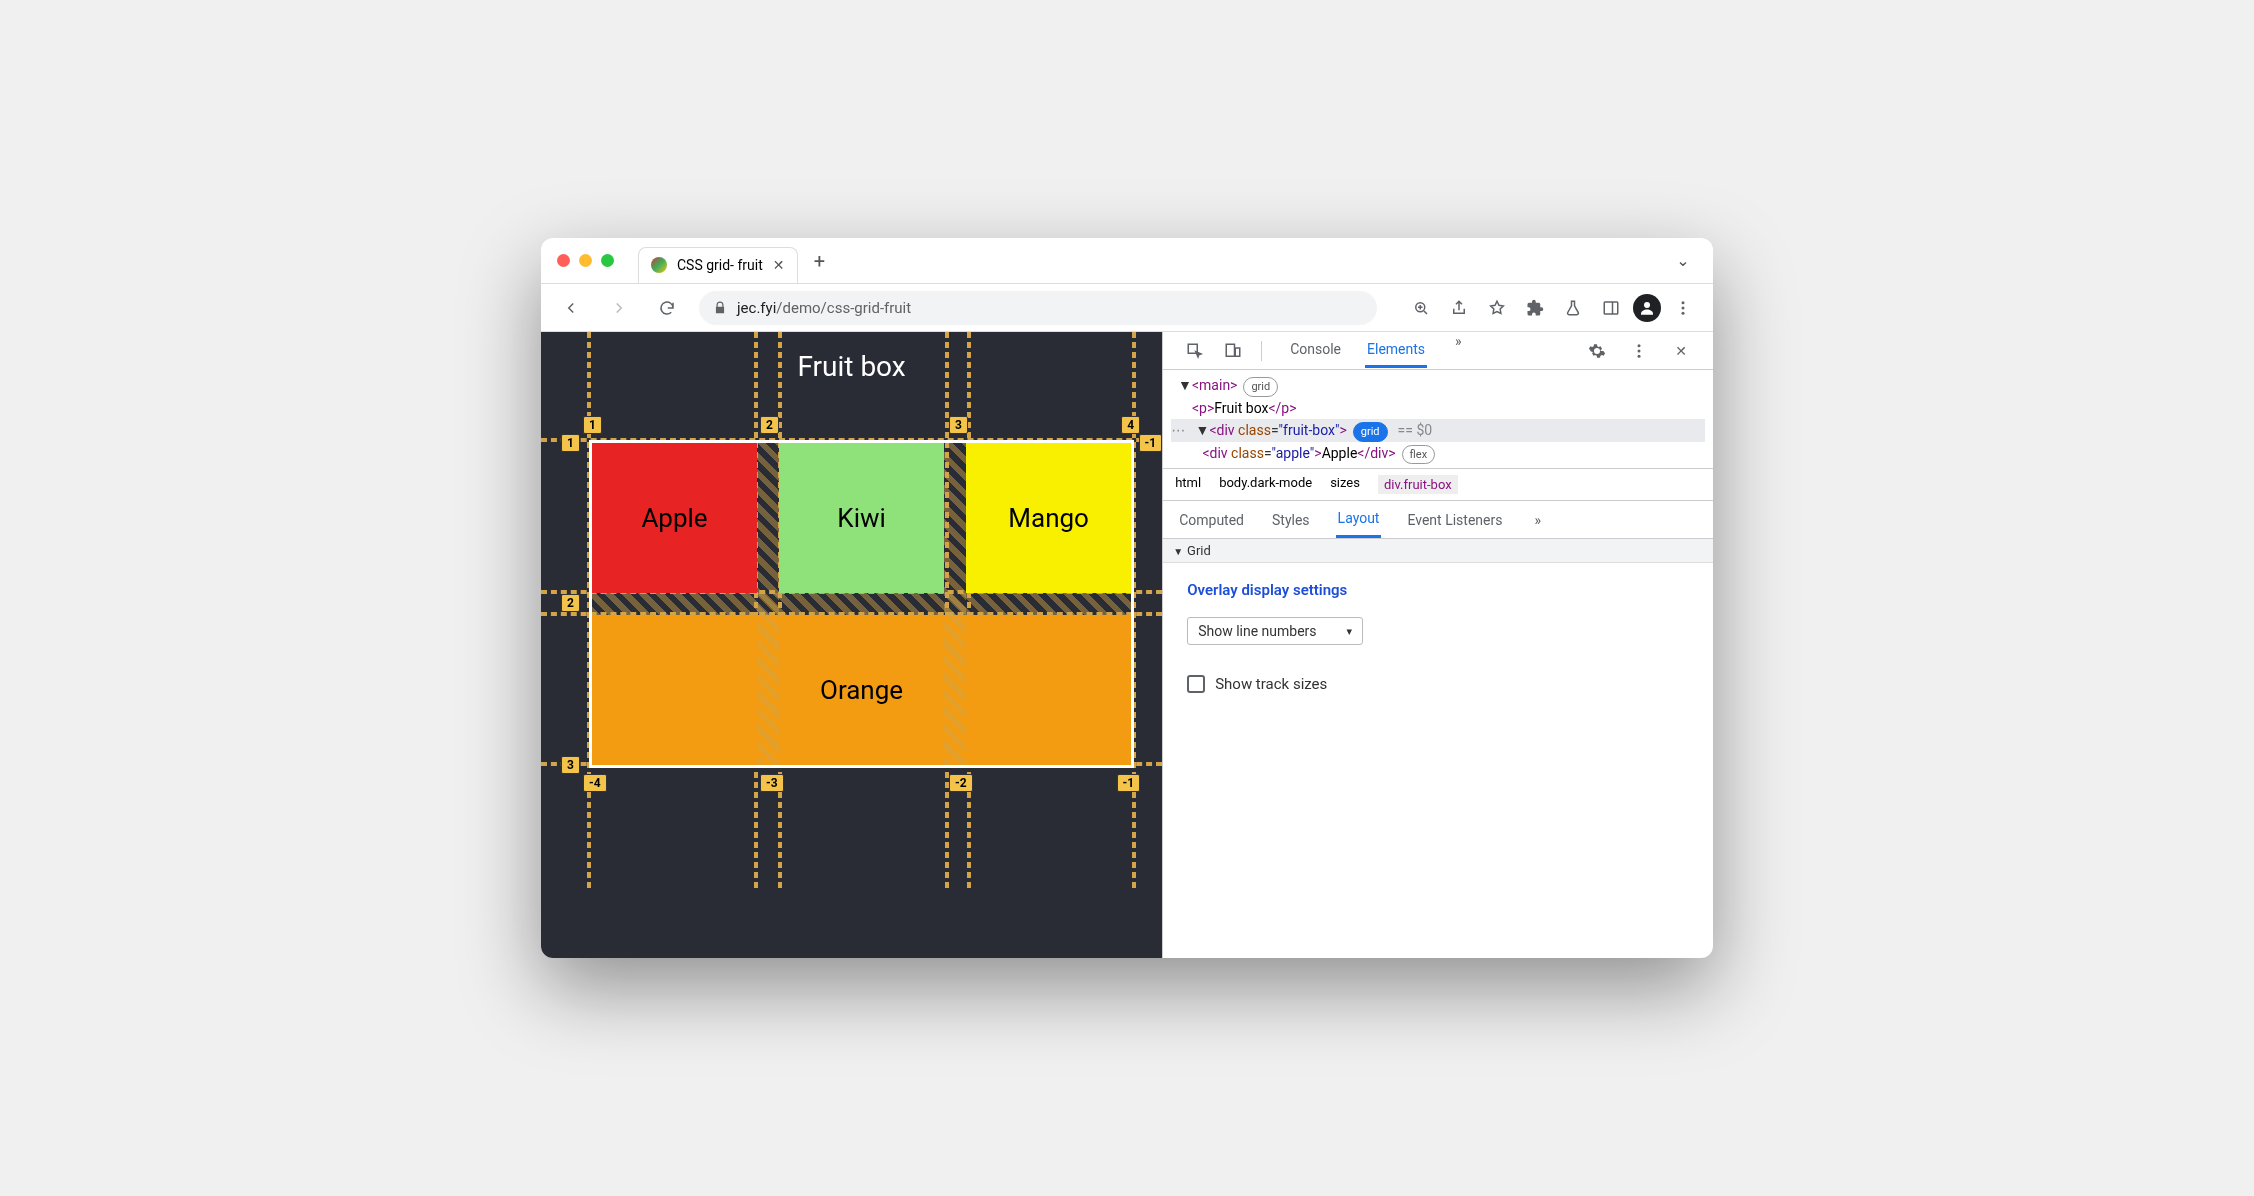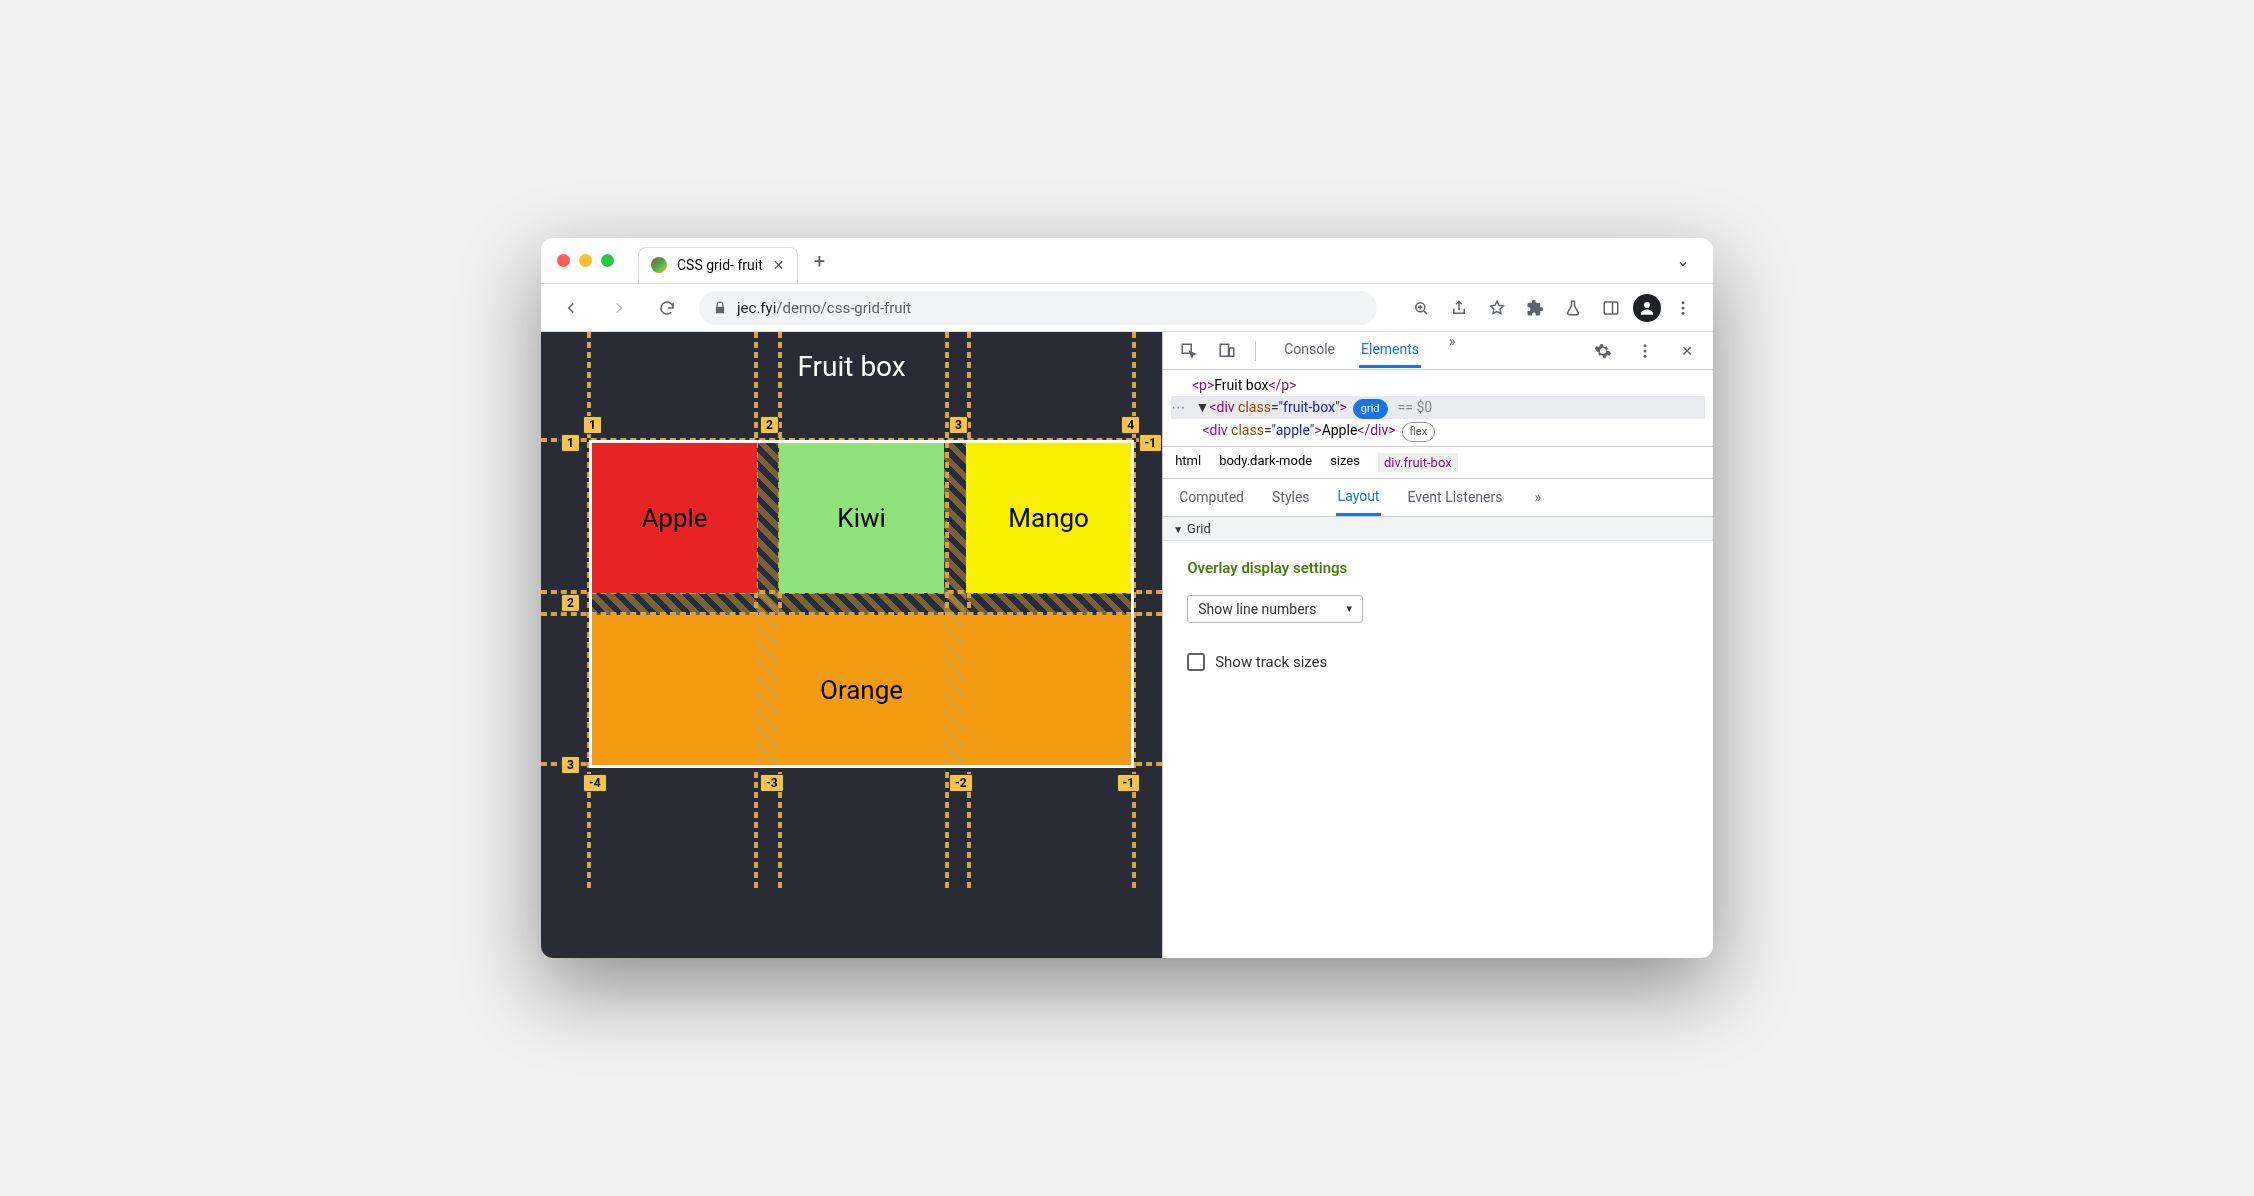--- a/index.html
+++ b/index.html
@@ -30,21 +30,21 @@
 .gitem{display:flex;align-items:center;justify-content:center;font-size:26px;color:#000}
 .apple{background:#e82323}.kiwi{background:#8fe27a}.mango{background:#f9f000}
 .orange{background:#f39c12;grid-column:1/4}
 .gline{position:absolute;background:none;border:2px dashed #d4a548;pointer-events:none}
 .gv{top:-108px;bottom:-120px;width:0}
 .gh{left:-48px;right:-28px;height:0}
 .gap-h{position:absolute;left:0;right:0;height:22px;background:repeating-linear-gradient(45deg,rgba(211,164,70,.45) 0 6px,transparent 6px 12px)}
 .gap-v{position:absolute;top:0;bottom:0;width:22px;background:repeating-linear-gradient(45deg,rgba(211,164,70,.45) 0 6px,transparent 6px 12px)}
 .lbl{position:absolute;background:#f3c34a;color:#000;font-size:12px;font-weight:700;padding:1px 5px;border:1px solid #333;border-radius:2px;z-index:5}
 .devtools{flex:1;display:flex;flex-direction:column;border-left:1px solid #ccc;font-size:14px;color:#333}
-.devhdr{height:38px;display:flex;align-items:center;padding:0 10px;border-bottom:1px solid #ccc;gap:6px}
+.devhdr{height:38px;display:flex;align-items:center;padding:0 16px;border-bottom:1px solid #ccc;gap:6px}
 .devhdr .tabs{display:flex;gap:22px;margin-left:14px}
 .devtab{padding:8px 2px;color:#5f6368;cursor:pointer}
 .devtab.active{color:#1a73e8;border-bottom:3px solid #1a73e8}
 .devhdr .ctl{margin-left:auto;display:flex;gap:10px;color:#5f6368}
 .divider{width:1px;height:20px;background:#ccc;margin:0 6px}
 .domtree{padding:4px 8px;font-family:ui-monospace,Menlo,Consolas,monospace;font-size:14px;line-height:1.6;background:#fff}
 .domline{white-space:pre}
 .tag{color:#881280}.attr{color:#994500}.val{color:#1a1aa6}.txt{color:#000}
 .badge{display:inline-block;font-size:11px;border:1px solid #999;border-radius:10px;padding:0 7px;margin-left:6px;color:#555;background:#fff}
 .badge.blue{background:#1a73e8;color:#fff;border-color:#1a73e8}
@@ -53,21 +53,21 @@
 .crumbs{border-top:1px solid #ccc;padding:6px 12px;font-size:13px;color:#5f6368;display:flex;gap:18px}
 .crumbs .sel{background:#eee;color:#881280;padding:2px 6px}
 .crumbs span{color:#000000}
 .subtabs{display:flex;gap:24px;border-top:1px solid #ccc;border-bottom:1px solid #ccc;padding:0 14px;align-items:center}
 .subtab{padding:9px 2px;color:#5f6368;cursor:pointer}
 .subtab.active{color:#1a73e8;border-bottom:3px solid #1a73e8}
 .more{color:#5f6368;margin-left:6px}
 .section{border-bottom:1px solid #ddd;background:#f1f3f4;padding:4px 10px;font-size:13px}
 .section::before{content:"▼";font-size:10px;margin-right:4px}
 .panel{padding:18px 24px}
-.panel h4{font-size:15px;font-weight:600;margin-bottom:18px;color:#4d7c0f}
+.panel h4{font-size:15px;font-weight:600;margin-bottom:18px;color:#1d4ed8}
 .select{display:inline-flex;align-items:center;border:1px solid #bbb;border-radius:3px;padding:5px 10px;font-size:14px;gap:30px;cursor:pointer;margin-bottom:18px}
 .select::after{content:"▾";font-size:11px}
 .chkrow{display:flex;align-items:center;gap:10px;margin:12px 0;font-size:15px}
 .chk{width:18px;height:18px;border:2px solid #5f6368;border-radius:3px;display:inline-flex;align-items:center;justify-content:center;cursor:pointer}
 .chk.on{background:#1a73e8;border-color:#1a73e8;color:#fff}
 .chk.on::after{content:"✓";font-size:13px;font-weight:700}
 </style>
 </head>
 <body>
 
@@ -236,20 +236,21 @@
                 <circle cx="12" cy="5" r="2"></circle>
                 <circle cx="12" cy="12" r="2"></circle>
                 <circle cx="12" cy="19" r="2"></circle>
               </svg>
             </div>
           <div class="tbtn">✕</div>
         </div>
       </div>
 
       <div class="domtree">
+        <div class="domline">  ▼<span class="tag">&lt;main&gt;</span><span class="badge">grid</span></div>
         <div class="domline">      <span class="tag">&lt;p&gt;</span><span class="txt">Fruit box</span><span class="tag">&lt;/p&gt;</span></div>
         <div class="domline domsel"><span style="color:#888">⋯</span>   ▼<span class="tag">&lt;div </span><span class="attr">class</span>=<span class="val">"fruit-box"</span><span class="tag">&gt;</span><span class="badge blue">grid</span><span class="eqdol">== $0</span></div>
         <div class="domline">         <span class="tag">&lt;div </span><span class="attr">class</span>=<span class="val">"apple"</span><span class="tag">&gt;</span><span class="txt">Apple</span><span class="tag">&lt;/div&gt;</span><span class="badge">flex</span></div>
       </div>
 
       <div class="crumbs">
         <span>html</span>
         <span>body.dark-mode</span>
         <span>sizes</span>
         <span class="sel">div.fruit-box</span>

